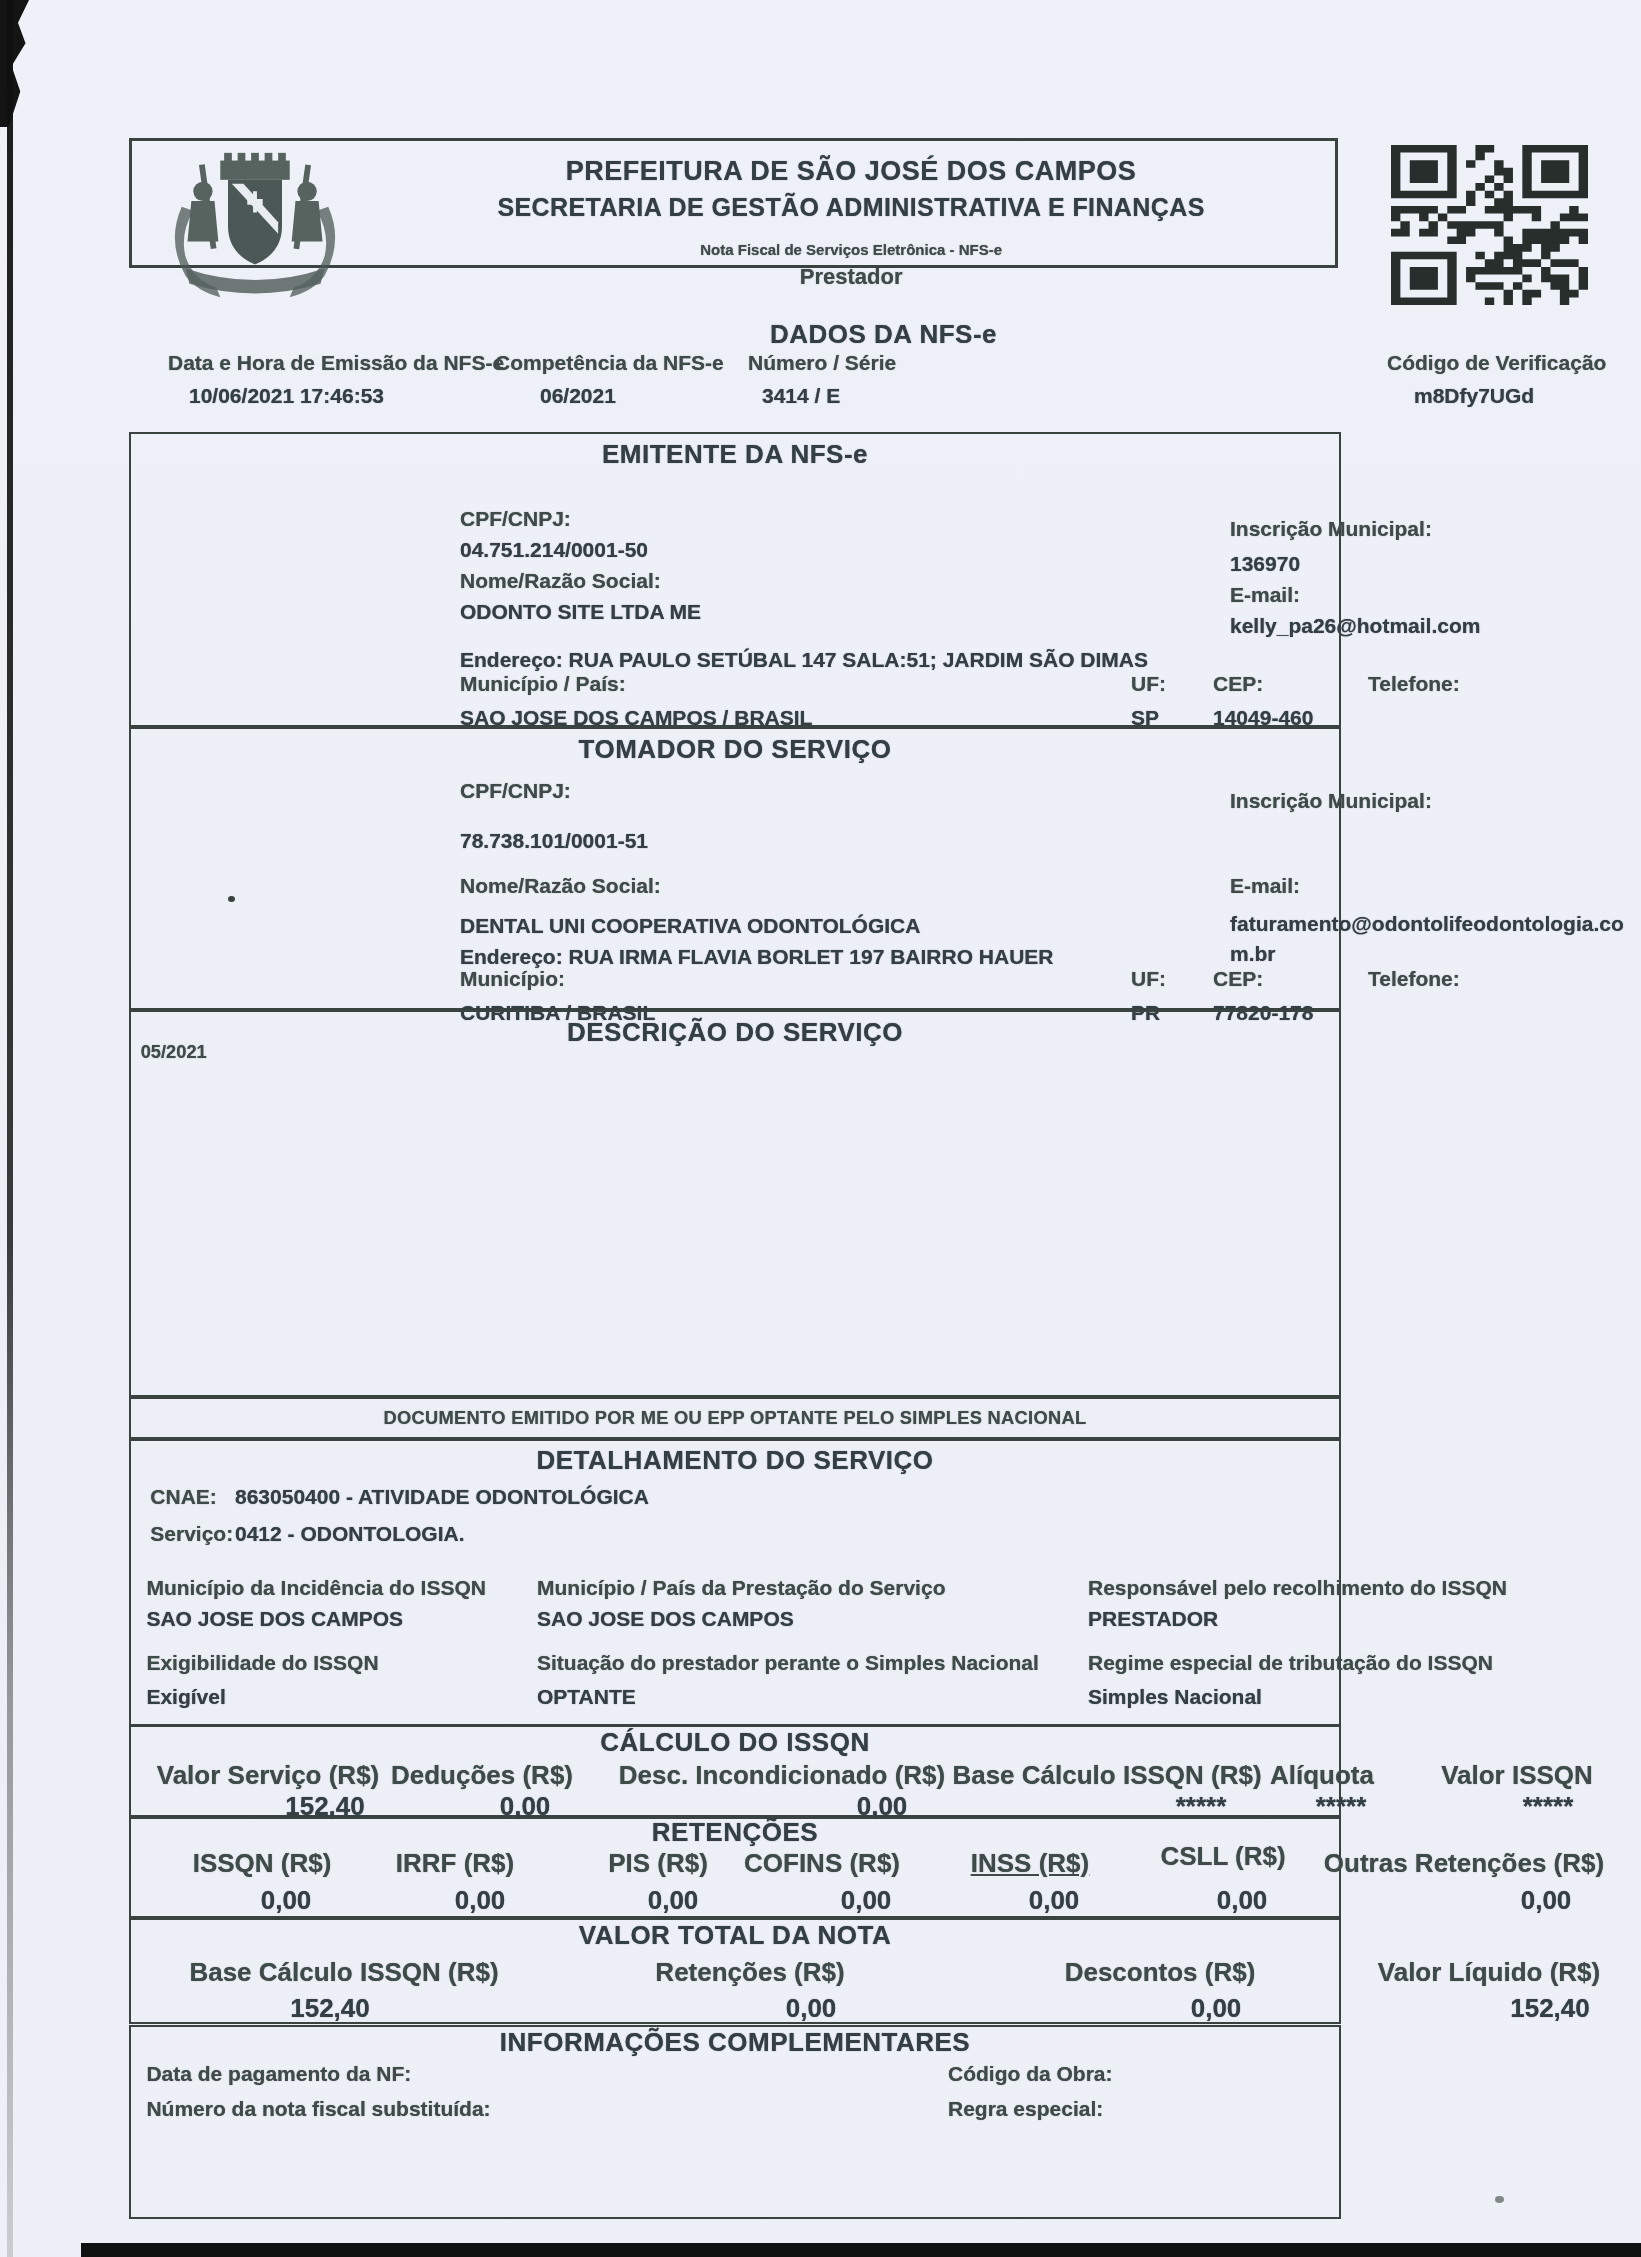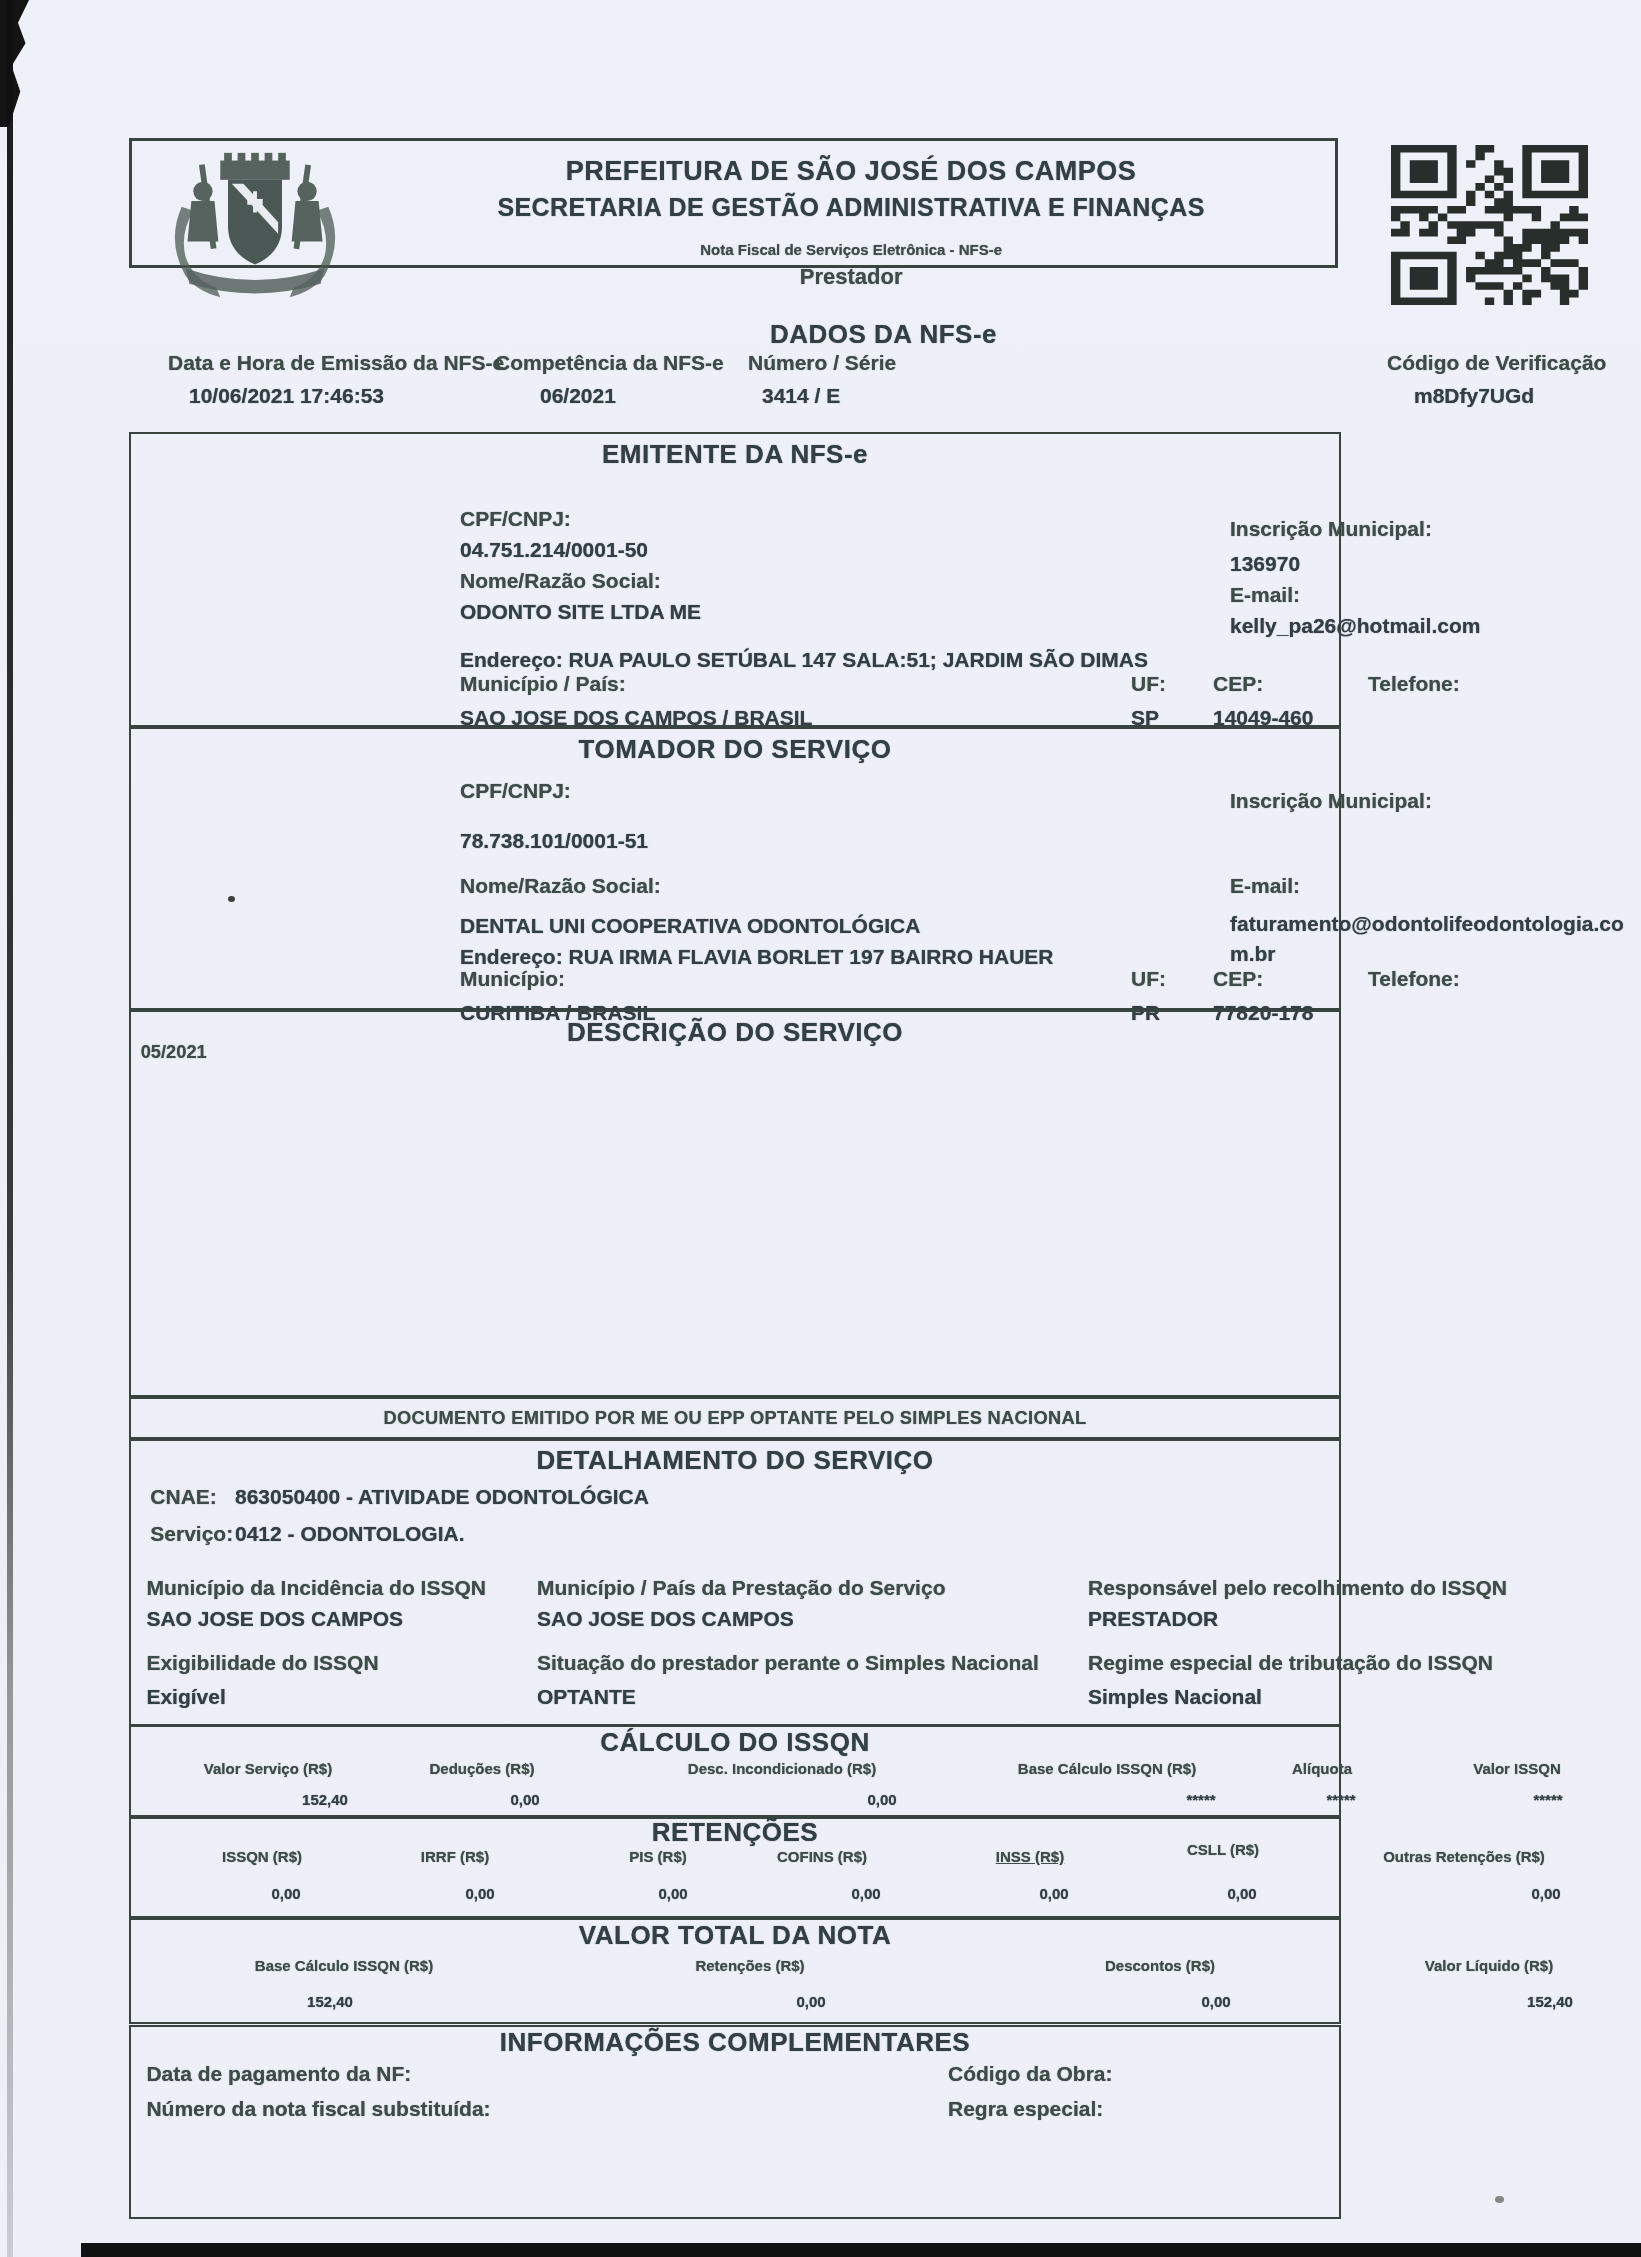--- a/index.html
+++ b/index.html
@@ -9,21 +9,21 @@
     font-family:"Liberation Sans",sans-serif;
     color:#3e4b48;overflow:hidden;
   }
   .ink{color:#3e4b48;text-shadow:0 0 1px rgba(62,74,71,.75);}
   .dark{color:#333f44;text-shadow:0 0 1px rgba(51,63,68,.8);}
   .abs{position:absolute;}
   .box{position:absolute;left:129px;width:1212px;border:2.9px solid #39433f;box-sizing:border-box;background:transparent;}
   .sec-title{position:absolute;left:0;width:100%;text-align:center;font-weight:700;font-size:26px;letter-spacing:0.5px;}
   .lbl{font-weight:700;font-size:21px;white-space:nowrap;}
   .val{font-weight:700;font-size:21px;white-space:nowrap;}
-  .cc{position:absolute;transform:translateX(-50%);font-weight:700;font-size:15px;white-space:nowrap;}
+  .cc{position:absolute;transform:translateX(-50%);font-weight:700;font-size:26px;white-space:nowrap;}
   .hline1{font-size:27px;font-weight:700;letter-spacing:0.5px;}
   .hline2{font-size:25px;font-weight:700;letter-spacing:0.4px;}
   .hline3{font-size:15px;font-weight:700;}
   .hline4{font-size:22px;font-weight:700;}
   .small{font-size:18.3px;}
   
   .scan-corner{position:absolute;left:0;top:0;width:29px;height:127px;background:#141414;
     clip-path:polygon(0 0,100% 0,62% 18%,88% 34%,40% 52%,70% 72%,30% 100%,0 100%);}
   .scan-left{position:absolute;left:6.8px;top:0;width:5.8px;height:100%;
     background:linear-gradient(180deg,rgba(15,15,15,.95) 0%,rgba(25,28,27,.85) 55%,rgba(40,44,42,.45) 75%,rgba(60,64,62,.2) 100%);}

